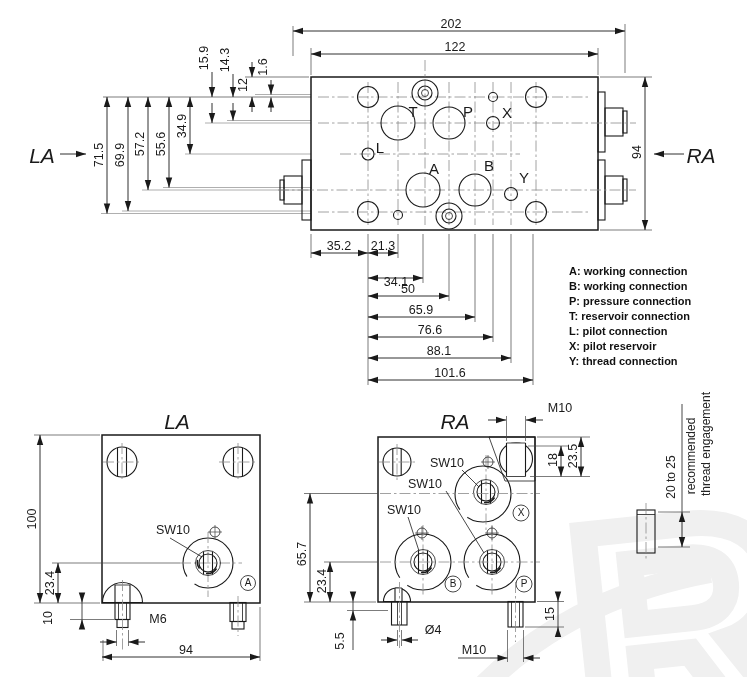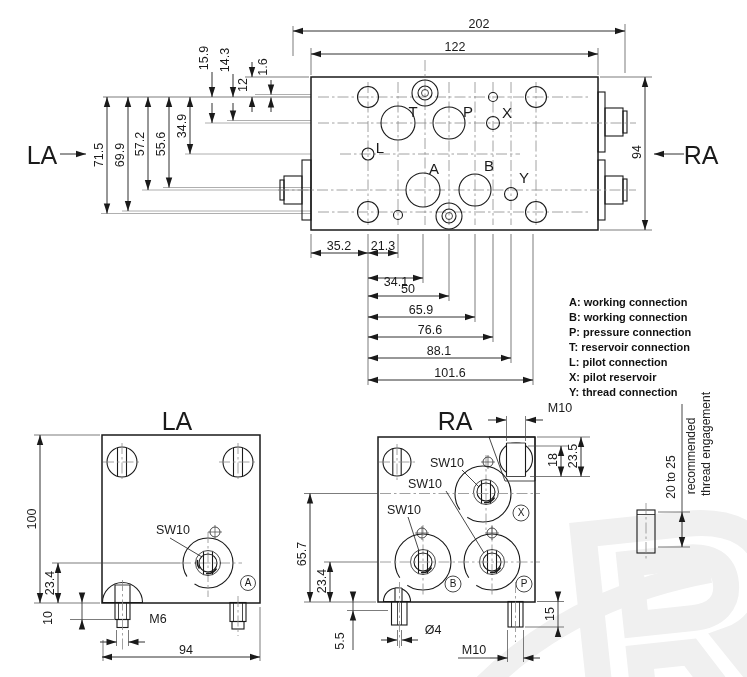--- a/index.html
+++ b/index.html
@@ -10,25 +10,25 @@
   .med{stroke:#1a1a1a;stroke-width:1.1;fill:none}
   .thin{stroke:#1a1a1a;stroke-width:0.8;fill:none}
   .dim{stroke:#1a1a1a;stroke-width:0.9;fill:none}
   .ext{stroke:#444;stroke-width:0.7;fill:none}
   .aux{stroke:#9a9a9a;stroke-width:0.8;fill:none}
   .cl{stroke:#8a8a8a;stroke-width:0.8;fill:none;stroke-dasharray:11 3 2.5 3}
   .wm{stroke:#f0f0f0;fill:none}
   .lbl{position:absolute;font-size:12.5px;color:#1a1a1a;white-space:nowrap;
        transform:translate(-50%,-50%);line-height:1;}
   .rot{transform:translate(-50%,-50%) rotate(-90deg);}
-  .big{font-size:25px;}
+  .big{font-size:21px;font-style:italic;}
   .port{font-size:15px;}
   .tiny{font-size:10px;}
   .leg{position:absolute;left:569px;transform:none;font-size:11px;font-weight:bold;color:#111;
-       white-space:nowrap;line-height:1;margin-top:31px;}
+       white-space:nowrap;line-height:1;}
   .note{font-size:12px;color:#222;}
 </style>
 </head>
 <body>
 
 <div id="canvas">
 
 <svg width="747" height="677" viewBox="0 0 747 677">
   <defs>
     <marker id="arr" viewBox="0 0 12 12" refX="11" refY="6" markerWidth="12" markerHeight="12" orient="auto-start-reverse" markerUnits="userSpaceOnUse">
@@ -349,21 +349,21 @@
     <rect class="med" x="637" y="510" width="18" height="43" fill="#ffffff"></rect>
     <line class="thin" x1="637" y1="514.5" x2="655" y2="514.5"></line>
     <line class="cl" x1="646" y1="503" x2="646" y2="560"></line>
     <line class="thin" x1="682" y1="404" x2="682" y2="512"></line>
     <line class="ext" x1="658" y1="512" x2="690" y2="512"></line>
     <line class="ext" x1="658" y1="547" x2="690" y2="547"></line>
     <line class="dim" x1="682" y1="512" x2="682" y2="547" marker-start="url(#arr)" marker-end="url(#arr)"></line>
   </g>
 </svg>
 
-  <div class="lbl" style="left:479px;top:24px">202</div>
+  <div class="lbl" style="left:451px;top:24px">202</div>
   <div class="lbl" style="left:455px;top:47px">122</div>
   <div class="lbl rot" style="left:637px;top:152px">94</div>
   <div class="lbl big" style="left:42px;top:155px">LA</div>
   <div class="lbl big" style="left:701px;top:155px">RA</div>
   <div class="lbl rot" style="left:99px;top:155px">71.5</div>
   <div class="lbl rot" style="left:120px;top:155px">69.9</div>
   <div class="lbl rot" style="left:140px;top:144px">57.2</div>
   <div class="lbl rot" style="left:161px;top:144px">55.6</div>
   <div class="lbl rot" style="left:182px;top:126px">34.9</div>
   <div class="lbl rot" style="left:204px;top:58px">15.9</div>

